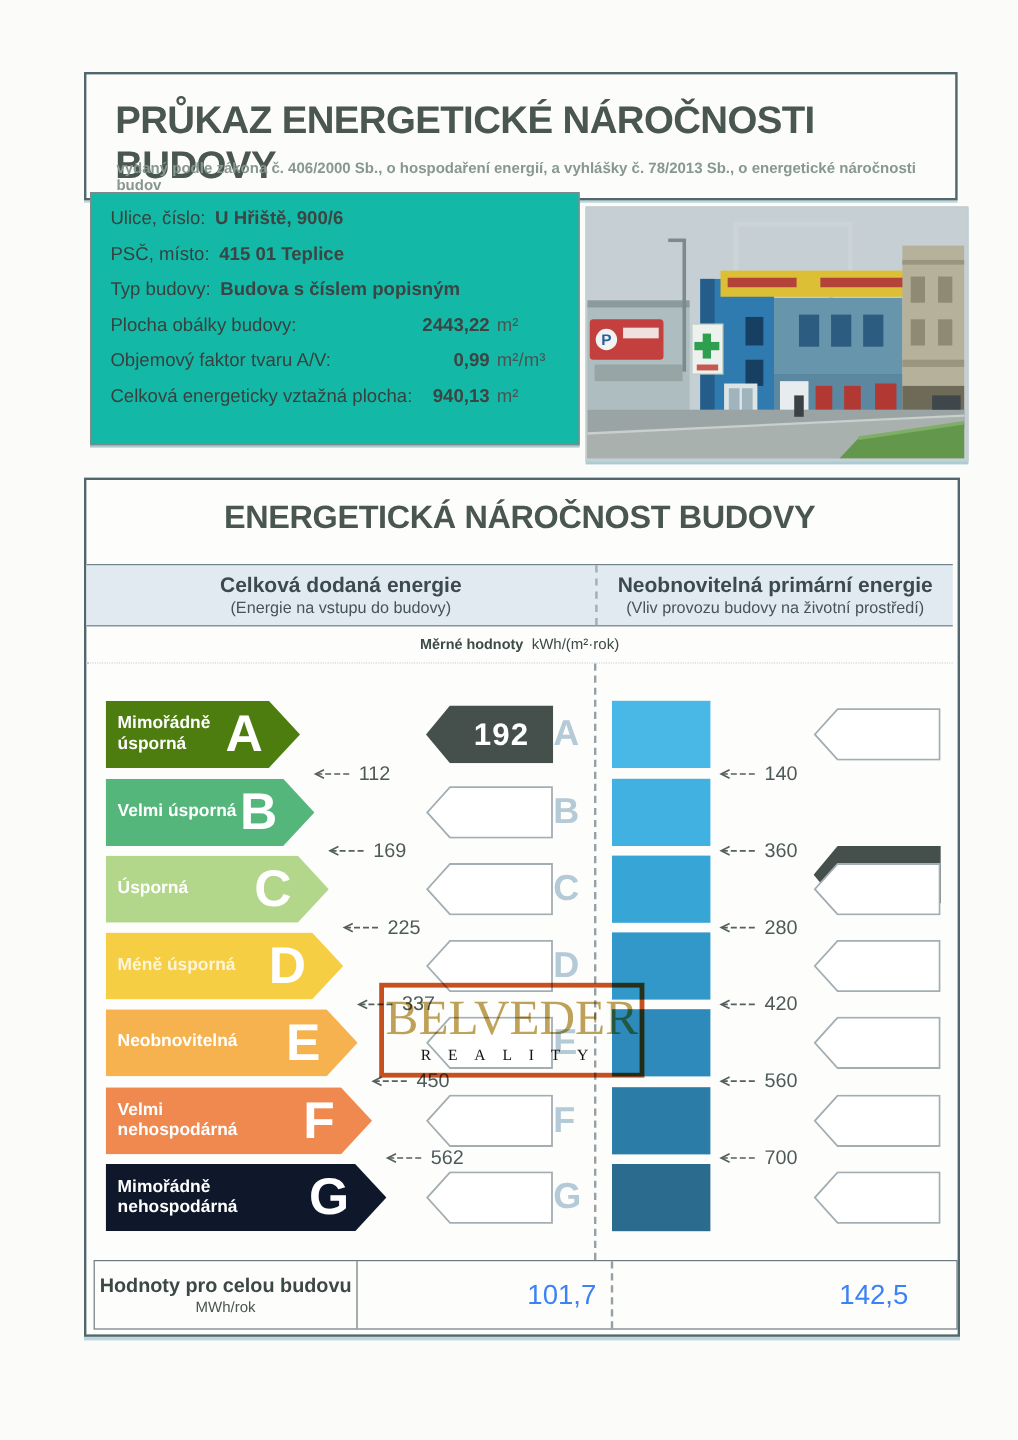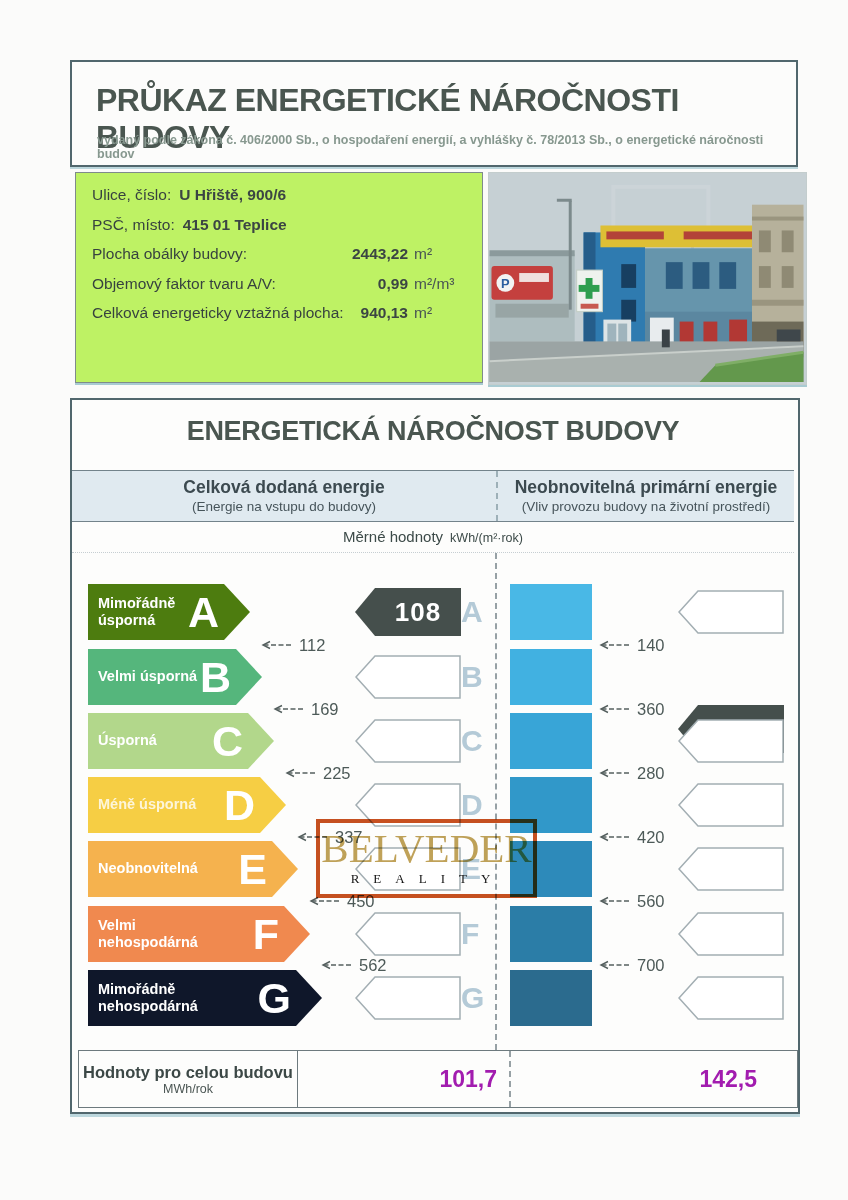--- a/index.html
+++ b/index.html
@@ -8,22 +8,22 @@
   .abs{position:absolute;}
 
   
   .header-box{left:70px;top:60px;width:724px;height:103px;border:2px solid #51676d;
               background:#fcfcfb;box-shadow:0 2px 0 #bcd7dd;}
   .main-title{left:96px;top:82px;width:700px;font-size:32px;font-weight:bold;
               letter-spacing:-.5px;color:#4a5650;}
   .main-subtitle{left:97px;top:133px;width:700px;font-size:12.5px;font-weight:bold;color:#87988f;}
 
   
-  .info-box{left:75px;top:172px;width:406px;height:209px;border:1px solid #7f8b8b;
-            background:#bef264;box-shadow:0 2px 0 #a9cbd2;padding:0;}
+  .info-box{left:75px;top:160px;width:406px;height:209px;border:1px solid #7f8b8b;
+            background:#14b8a6;box-shadow:0 2px 0 #a9cbd2;padding:0;}
   .info-rows{position:absolute;left:16px;top:13px;width:374px;display:flex;flex-direction:column;gap:11.5px;}
   .info-row{display:flex;align-items:baseline;font-size:15.5px;color:#37423f;white-space:nowrap;}
   .info-row .lbl{margin-right:8px;}
   .info-row .num{font-weight:bold;color:#3b4543;}
   .info-row .unit{color:#4a5553;margin-left:6px;}
   .info-row.spread .num{margin-left:auto;text-align:right;}
   .info-row.spread .unit{width:52px;margin-left:6px;}
 
   
   .photo{left:488px;top:172px;width:317px;height:211px;border:1px solid #c3cdcd;
@@ -37,21 +37,21 @@
                font-weight:bold;color:#4a5650;letter-spacing:-.3px;}
   .band{left:72px;top:470px;width:722px;height:50px;background:#e0eaf0;
         border-top:1px solid #73838b;border-bottom:1px solid #73838b;}
   .band-half{position:absolute;top:6px;height:44px;text-align:center;}
   .band-left{left:0;width:424px;}
   .band-right{left:426px;width:296px;}
   .band-title{font-size:17.5px;font-weight:bold;color:#3c4a50;}
   .band-sub{font-size:13.5px;color:#46545a;margin-top:1px;}
   .band-divider{position:absolute;left:424px;top:0;height:100%;border-left:2px dashed #9db0b8;}
   .units-line{left:70px;top:528px;width:726px;text-align:center;color:#3c4a48;}
-  .units-bold{font-size:15px;font-weight:normal;}
+  .units-bold{font-size:12px;font-weight:bold;}
   .units-small{font-size:12.5px;margin-left:7px;}
   .units-sep{left:72px;top:552px;width:722px;border-top:1px dotted #c6ced2;height:0;}
   .center-dash{left:495px;top:553px;height:497px;border-left:2px dashed #97a1a5;}
 
   
   .t1{top:584px}.t2{top:649px}.t3{top:713px}.t4{top:777px}.t5{top:841px}.t6{top:906px}.t7{top:970px}
 
   
   .carrow{left:88px;height:56px;display:flex;align-items:center;
           clip-path:polygon(0 0,calc(100% - 26px) 0,100% 50%,calc(100% - 26px) 100%,0 100%);}
@@ -95,40 +95,44 @@
 
   
   .totals{left:78px;top:1050px;width:718px;height:56px;border:1px solid #6d7a7e;display:flex;}
   .tot-label-cell{width:218px;border-right:1.5px solid #6d7a7e;display:flex;flex-direction:column;
                   align-items:center;justify-content:center;}
   .tot-label{font-size:16.5px;font-weight:bold;color:#3c4846;}
   .tot-unit{font-size:12.5px;color:#4a5553;}
   .tot-mid{width:199px;border-right:2px dashed #97a1a5;display:flex;align-items:center;
            justify-content:flex-end;padding-right:12px;}
   .tot-right{flex:1;display:flex;align-items:center;justify-content:flex-end;padding-right:40px;}
-  .tot-val{font-size:23px;font-weight:bold;color:#a21caf;}
+  .tot-val{font-size:23px;font-weight:normal;color:#3b82f6;}
 </style>
 </head>
 <body>
 
 <div class="page">
 
   <div class="abs header-box"></div>
   <div class="abs main-title">PRŮKAZ ENERGETICKÉ NÁROČNOSTI BUDOVY</div>
   <div class="abs main-subtitle">vydaný podle zákona č. 406/2000 Sb., o hospodaření energií, a vyhlášky č. 78/2013 Sb., o energetické náročnosti budov</div>
 
   <div class="abs info-box">
     <div class="info-rows">
       <div class="info-row">
         <span class="lbl">Ulice, číslo:</span>
         <span class="num">U Hřiště, 900/6</span>
       </div>
       <div class="info-row">
         <span class="lbl">PSČ, místo:</span>
         <span class="num">415 01 Teplice</span>
+      </div>
+      <div class="info-row">
+        <span class="lbl">Typ budovy:</span>
+        <span class="num">Budova s číslem popisným</span>
       </div>
       <div class="info-row spread">
         <span class="lbl">Plocha obálky budovy:</span>
         <span class="num">2443,22</span>
         <span class="unit">m²</span>
       </div>
       <div class="info-row spread">
         <span class="lbl">Objemový faktor tvaru A/V:</span>
         <span class="num">0,99</span>
         <span class="unit">m²/m³</span>
@@ -295,21 +299,21 @@
         <path d="M35 5 H8" stroke="#55605f" stroke-width="1.4" stroke-dasharray="5 2.5" fill="none"></path>
         <path d="M14 1.5 L7 5 L14 8.5" stroke="#55605f" stroke-width="1.4" fill="none"></path>
       </svg>
     <span class="tick-num">562</span>
   </div>
 
   <div class="abs mid t1 dark-cell">
     <svg class="darw" width="106" height="48" viewBox="0 0 106 48" preserveAspectRatio="none">
         <polygon points="20,0 106,0 106,48 20,48 0,24" fill="#454f4c"></polygon>
       </svg>
-    <span class="dark-val">108</span>
+    <span class="dark-val">192</span>
   </div>
   <div class="abs mid t2">
       <svg class="oarw off6" width="106" height="44" viewBox="0 0 106 44" preserveAspectRatio="none">
         <polygon points="20,1 105,1 105,43 20,43 1,22" fill="#ffffff" stroke="#a3aeb3" stroke-width="1.5"></polygon>
       </svg>
     </div>
   <div class="abs mid t3">
       <svg class="oarw off6" width="106" height="44" viewBox="0 0 106 44" preserveAspectRatio="none">
         <polygon points="20,1 105,1 105,43 20,43 1,22" fill="#ffffff" stroke="#a3aeb3" stroke-width="1.5"></polygon>
       </svg>

